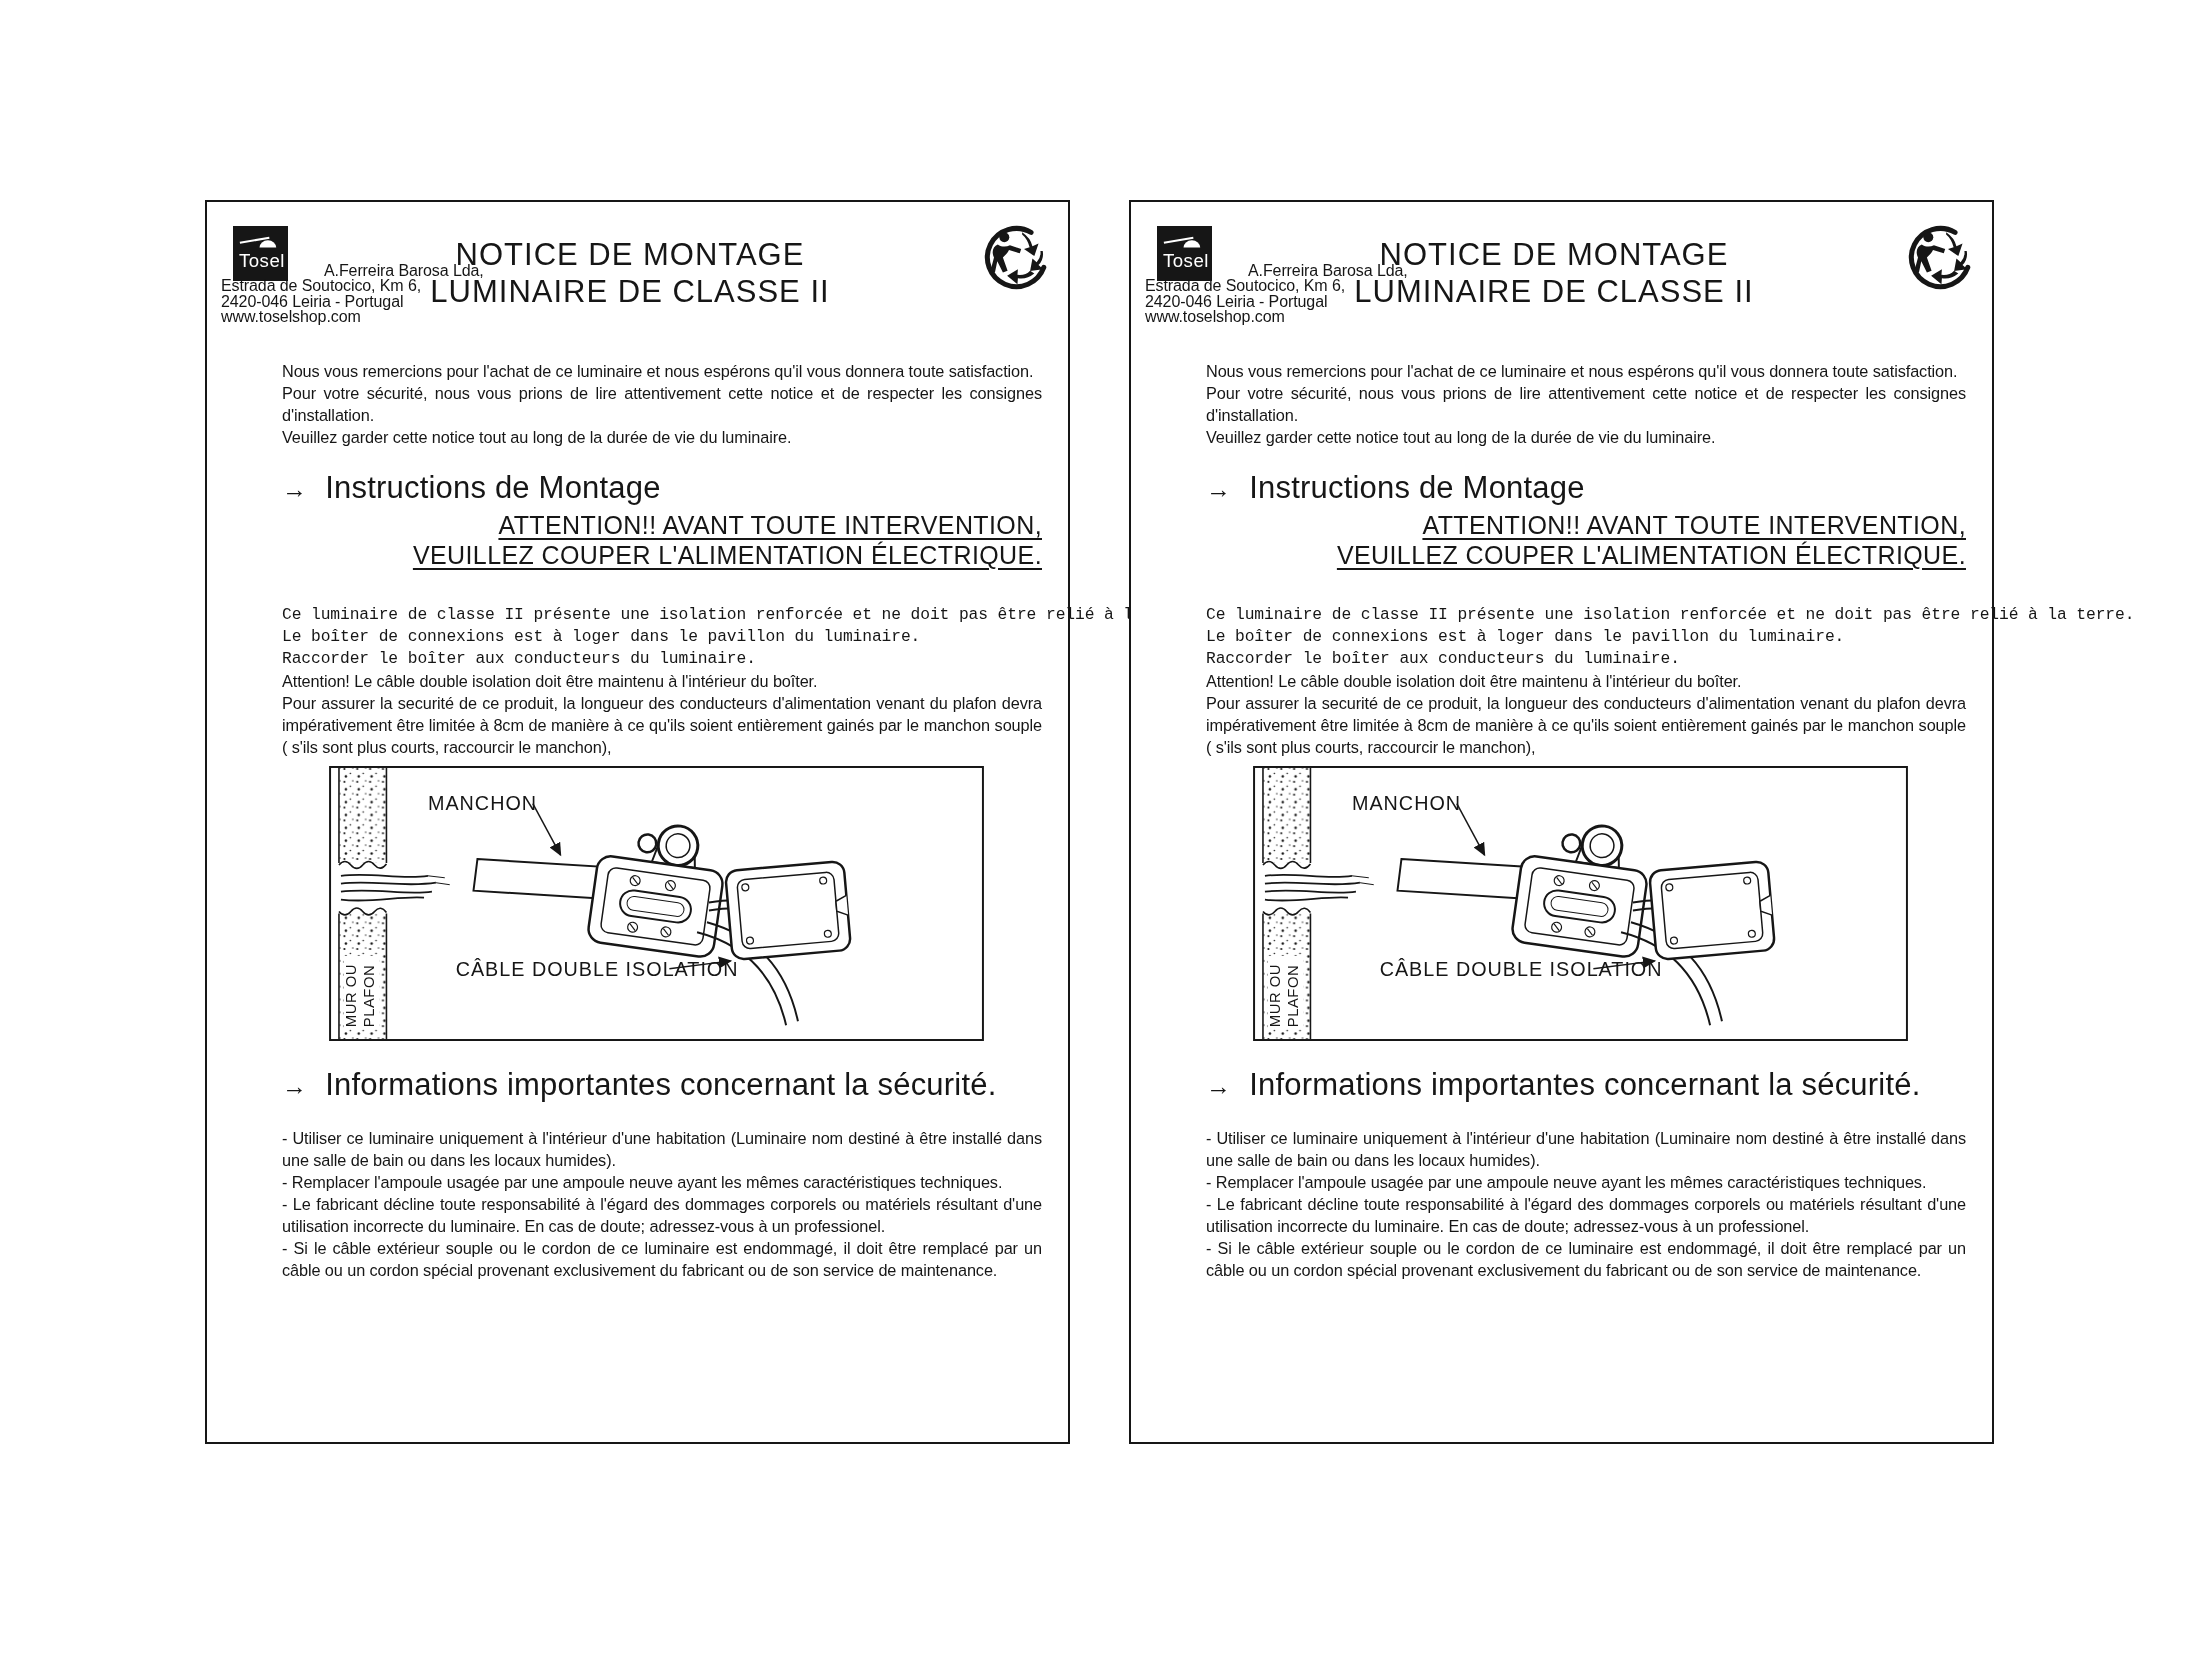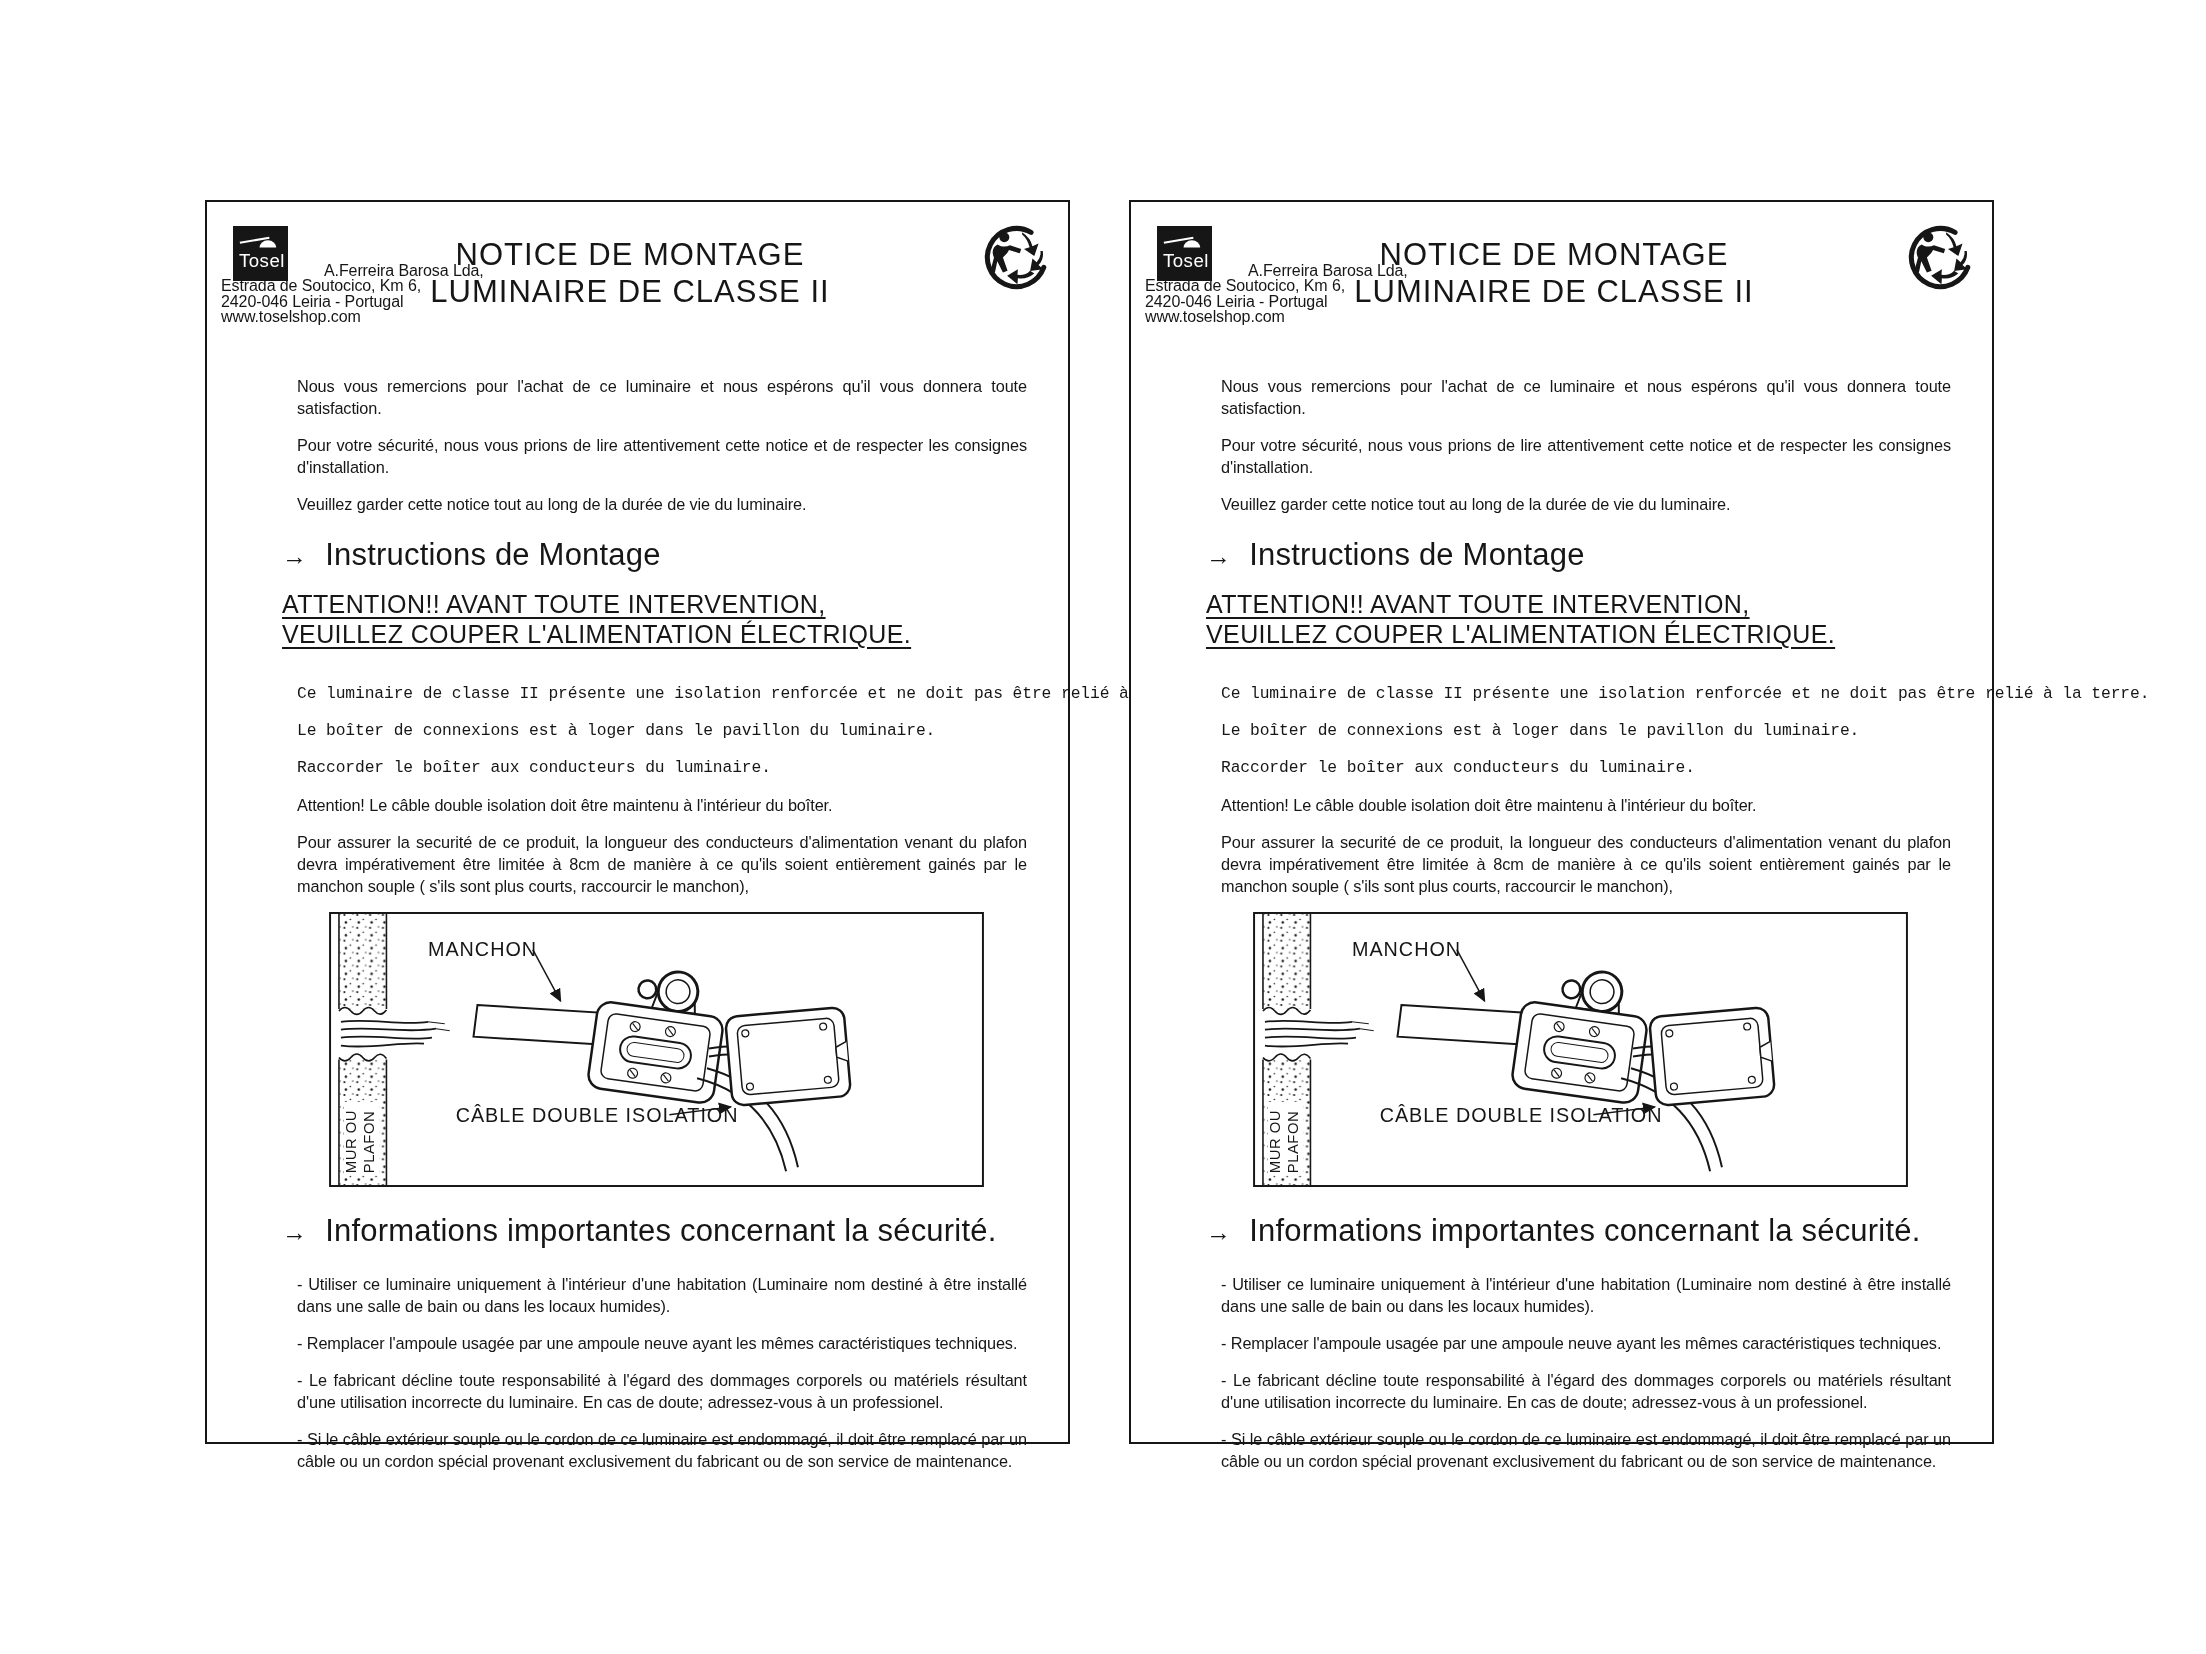--- a/index.html
+++ b/index.html
@@ -14,27 +14,27 @@
   .hdr{position:relative;height:158px;}
   .logo{position:absolute;left:26px;top:24px;width:55px;height:55px;}
   .company{position:absolute;left:14px;top:61px;font-size:16px;line-height:15.3px;letter-spacing:-0.1px;}
   .company .c-first{margin-left:103px;}
   .title{position:absolute;left:0;right:15px;top:34px;text-align:center;
          font-size:31px;line-height:37px;letter-spacing:1px;}
   .triman{position:absolute;right:14px;top:18px;width:75px;height:75px;}
 
   
   .bodytxt{padding:0 26px 0 75px;font-size:16.3px;line-height:22px;letter-spacing:-0.1px;}
-  .bodytxt p{margin:15px;}
+  .bodytxt p{margin:0;}
   .just{text-align:justify;}
   .one-line{white-space:nowrap;font-family:Liberation Mono, monospace;}
   .h-arrow{display:flex;align-items:center;gap:18px;margin:22px 0 0 0;
            font-size:31px;font-weight:400;letter-spacing:0.2px;line-height:36px;}
   .h-arrow .arrow{font-size:25px;line-height:36px;transform:translateY(1px);}
-  .warning{margin-top:16px;text-align:left;font-size:25px;line-height:30px;
+  .warning{margin-top:4px;text-align:right;font-size:25px;line-height:30px;
            letter-spacing:0.4px;text-decoration:underline;text-underline-offset:4px;}
   .class2-block{margin-top:34px;}
   .cable-note{margin-top:21px;text-underline-offset:3px;}
   .length-note{margin-top:20px;}
   figure.diagram{margin:8px 0 0 47px;width:655px;height:275px;}
   .sec-heading{margin-top:26px;}
   .items{margin-top:24px;}
 </style>
 </head>
 <body>

